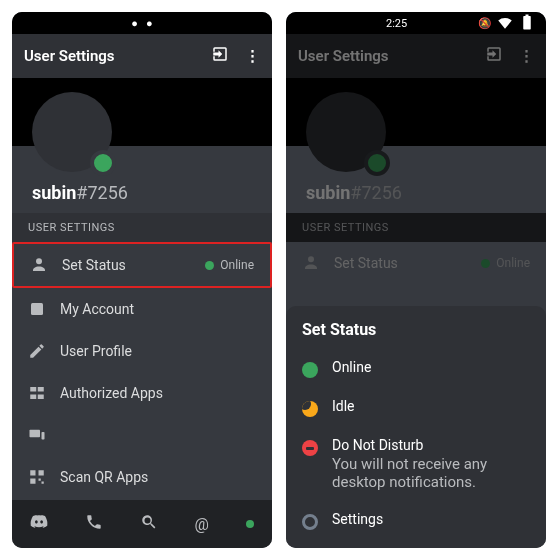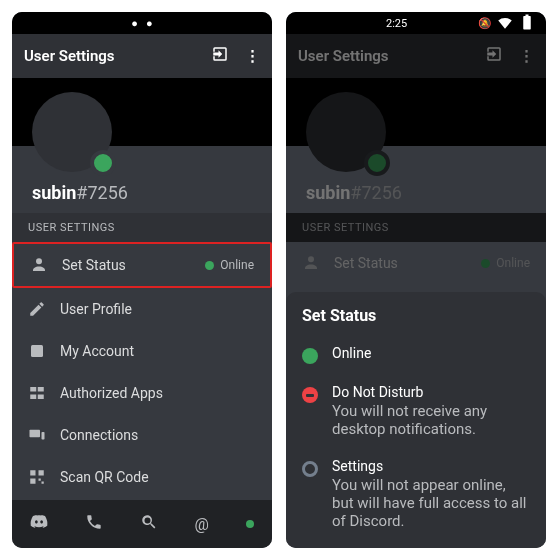--- a/index.html
+++ b/index.html
@@ -79,64 +79,63 @@
         </span>
     <span class="lbl">Set Status</span>
     <span class="status-pill">
           <span class="sdot"></span>
           <span>Online</span>
         </span>
   </div>
   <div class="row">
     <span class="ico">
           <svg viewBox="0 0 24 24">
+            <rect x="4" y="4" width="16" height="16" rx="2"></rect>
+          </svg>
+        </span>
+    <span class="lbl">My Account</span>
+  </div>
+  <div class="row">
+    <span class="ico">
+          <svg viewBox="0 0 24 24">
             <path d="M3 17.25V21h3.75L17.81 9.94l-3.75-3.75L3 17.25zM20.71 7.04a1 1 0 000-1.41l-2.34-2.34a1 1 0 00-1.41 0l-1.83 1.83 3.75 3.75 1.83-1.83z"></path>
           </svg>
         </span>
     <span class="lbl">User Profile</span>
-  </div>
-  <div class="row">
-    <span class="ico">
-          <svg viewBox="0 0 24 24">
-            <rect x="4" y="4" width="16" height="16" rx="2"></rect>
-          </svg>
-        </span>
-    <span class="lbl">My Account</span>
   </div>
   <div class="row">
     <span class="ico">
           <svg viewBox="0 0 24 24">
             <rect x="3" y="4" width="8" height="6"></rect>
             <rect x="13" y="4" width="8" height="6"></rect>
             <rect x="3" y="14" width="8" height="6"></rect>
             <rect x="13" y="14" width="8" height="6"></rect>
           </svg>
         </span>
     <span class="lbl">Authorized Apps</span>
   </div>
   <div class="row">
     <span class="ico">
           <svg viewBox="0 0 24 24">
             <rect x="2" y="5" width="14" height="10" rx="1"></rect>
             <rect x="18" y="8" width="4" height="10" rx="1"></rect>
           </svg>
         </span>
-    <span class="lbl">Connections</span>
   </div>
   <div class="row">
     <span class="ico">
           <svg viewBox="0 0 24 24">
             <rect x="3" y="3" width="7" height="7"></rect>
             <rect x="14" y="3" width="7" height="7"></rect>
             <rect x="3" y="14" width="7" height="7"></rect>
             <rect x="14" y="14" width="3" height="3"></rect>
             <rect x="18" y="18" width="3" height="3"></rect>
           </svg>
         </span>
-    <span class="lbl">Scan QR Code</span>
+    <span class="lbl">Scan QR Apps</span>
   </div>
 
   <div class="navbar">
     <span class="ni"><svg viewBox="0 0 24 24">
             <path d="M20 4a18 18 0 00-4.5-1.4l-.3.6A16 16 0 0012 3a16 16 0 00-3.2.2l-.3-.6A18 18 0 004 4 19 19 0 001 17a18 18 0 005.5 2.8l.8-1.3a12 12 0 01-1.8-.9l.4-.3a13 13 0 0012.2 0l.4.3a12 12 0 01-1.8.9l.8 1.3A18 18 0 0023 17 19 19 0 0020 4zM8.5 14c-1 0-1.8-1-1.8-2.1s.8-2.1 1.8-2.1 1.8 1 1.8 2.1S9.5 14 8.5 14zm7 0c-1 0-1.8-1-1.8-2.1s.8-2.1 1.8-2.1 1.8 1 1.8 2.1-.8 2.1-1.8 2.1z"></path>
           </svg></span>
     <span class="ni"><svg viewBox="0 0 24 24">
             <path d="M6.6 10.8a15 15 0 006.6 6.6l2.2-2.2a1 1 0 011-.25 11 11 0 003.5.56 1 1 0 011 1V20a1 1 0 01-1 1A17 17 0 013 4a1 1 0 011-1h3.5a1 1 0 011 1 11 11 0 00.56 3.5 1 1 0 01-.25 1L6.6 10.8z"></path>
           </svg></span>
     <span class="ni"><svg viewBox="0 0 24 24">
@@ -196,29 +195,34 @@
 
   <div class="sheet">
     <h3>Set Status</h3>
     <div class="srow">
       <span class="sic" style="background:#3ba55d"></span>
       <div class="tc">
             <div class="t1">Online</div>
           </div>
     </div>
     <div class="srow">
+      <span class="sic moon"></span>
+      <div class="tc">
+            <div class="t1">Idle</div>
+          </div>
+    </div>
+    <div class="srow">
       <span class="sic dnd"></span>
       <div class="tc">
         <div class="t1">Do Not Disturb</div>
         <div class="t2">You will not receive any desktop notifications.</div>
       </div>
     </div>
     <div class="srow">
       <span class="sic inv"></span>
       <div class="tc">
         <div class="t1">Settings</div>
-        <div class="t2">You will not appear online, but will have full access to all of Discord.</div>
       </div>
     </div>
   </div>
 </div>
 
 </div>
 
 </body></html>

